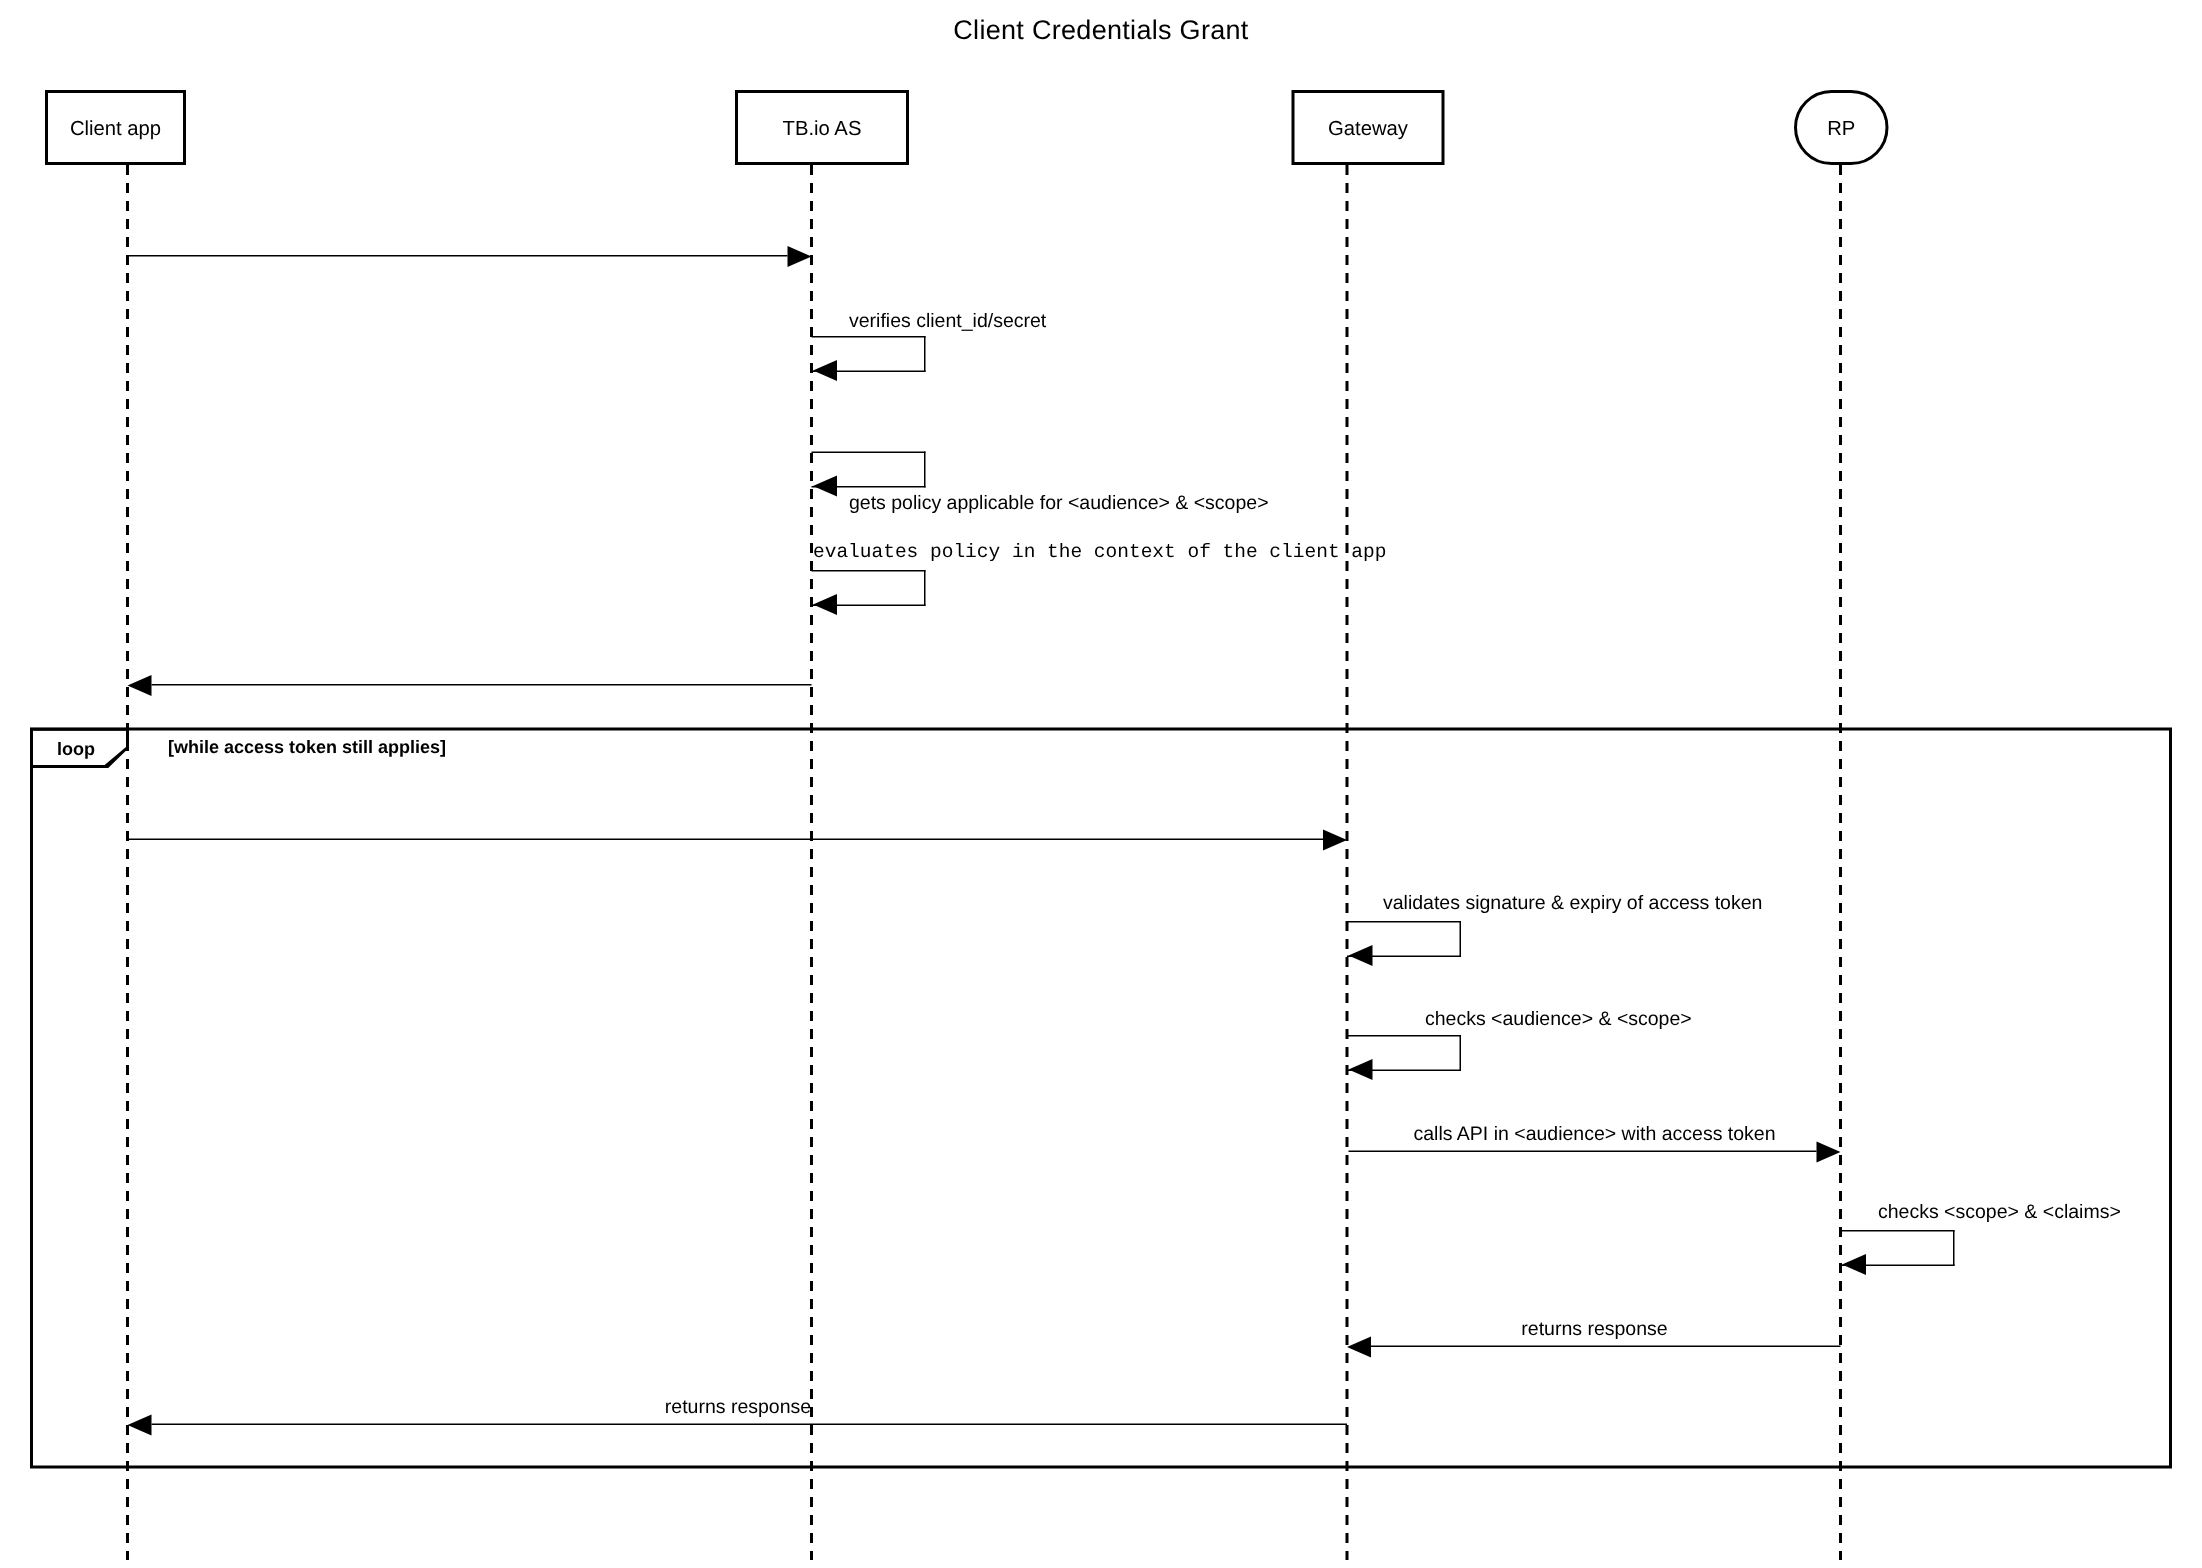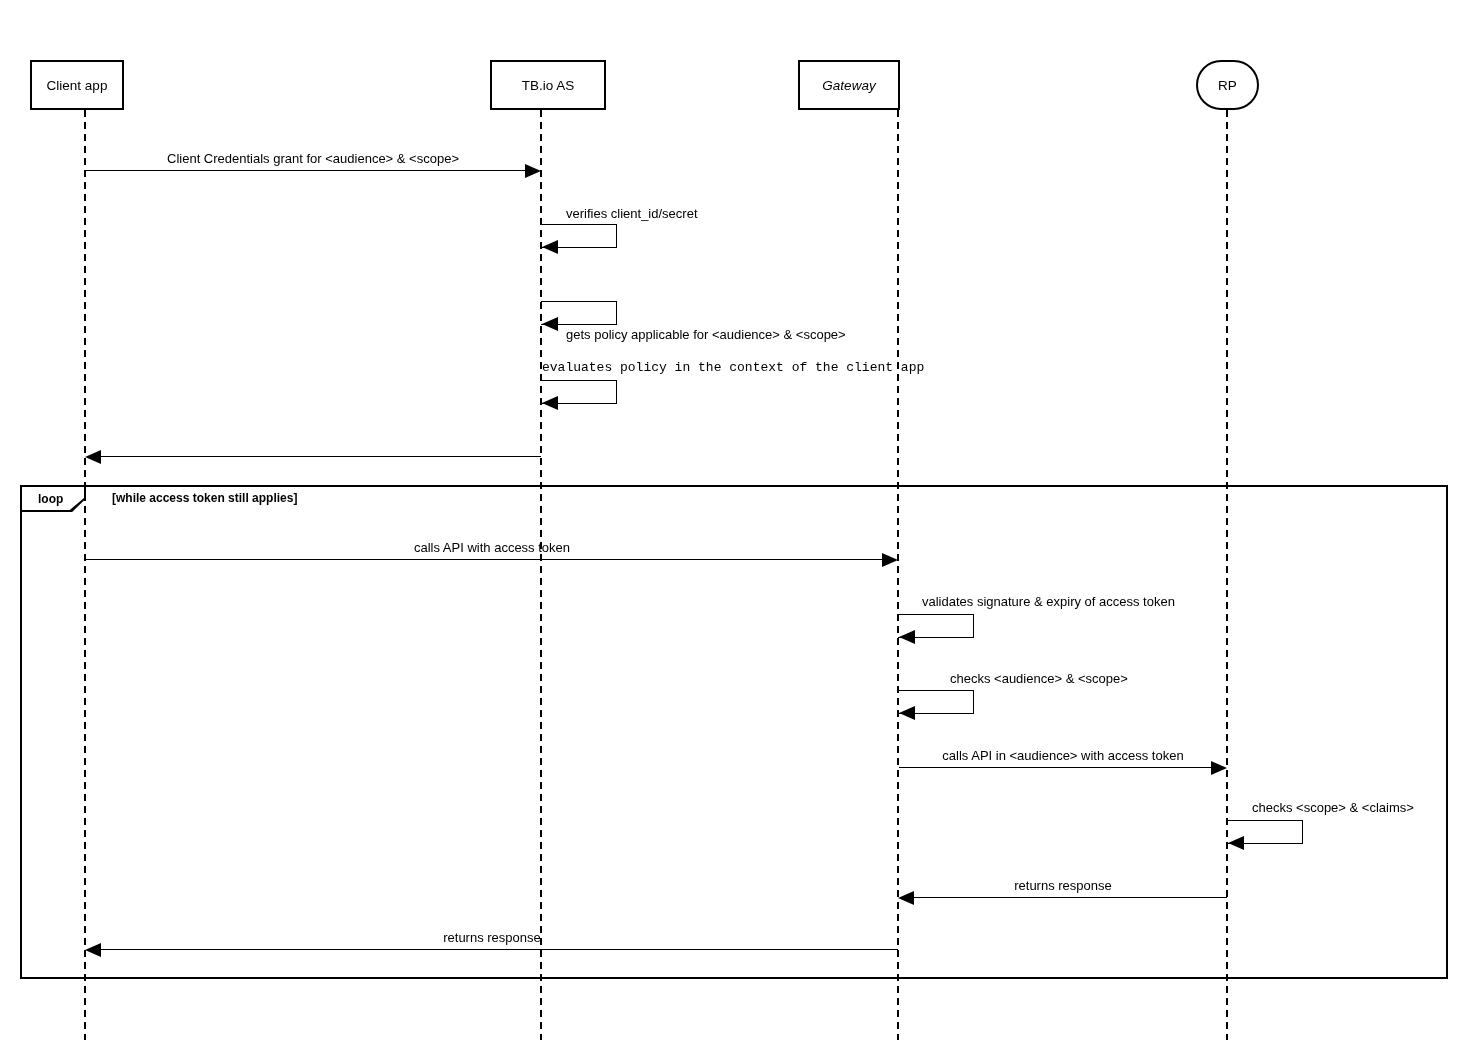--- a/index.html
+++ b/index.html
@@ -108,40 +108,40 @@
     font-size: 12px; font-weight: bold;
     white-space: nowrap;
     z-index: 3;
   }
 </style>
 </head>
 <body>
 
 <div class="diagram">
 
+  <div class="title">Client Credentials Grant</div>
 
   <div class="lifeline" style="left:84px;"></div>
   <div class="lifeline" style="left:540px;"></div>
   <div class="lifeline" style="left:897px;"></div>
   <div class="lifeline" style="left:1226px;"></div>
 
   <div class="actor-box" style="left:30px; width:94px;">
     <span>Client app</span>
   </div>
   <div class="actor-box" style="left:490px; width:116px;">
     <span>TB.io AS</span>
   </div>
-  <div class="actor-box" style="left:798px; width:102px;font-style:italic;">
+  <div class="actor-box" style="left:861px; width:102px;">
     <span>Gateway</span>
   </div>
   <div class="actor-box" style="left:1196px; width:63px;border-radius:25px;">
     <span>RP</span>
   </div>
 
-  <div class="label center" style="left:86px; width:454px; top:151px;">Client Credentials grant for &lt;audience&gt; &amp; &lt;scope&gt;</div>
   <div class="msg-line" style="left:86px; top:170px; width:439px;"></div>
   <div class="arrow-r" style="left:525px; top:164px;"></div>
 
   <div class="label" style="left:566px; top:206px;">verifies client_id/secret</div>
   <div class="self-loop" style="left:541px; top:224px;"></div>
   <div class="arrow-l" style="left:542px; top:240px;"></div>
 
   <div class="label" style="left:566px; top:283px;margin-top:44px;">gets policy applicable for &lt;audience&gt; &amp; &lt;scope&gt;</div>
   <div class="self-loop" style="left:541px; top:301px;"></div>
   <div class="arrow-l" style="left:542px; top:317px;"></div>
@@ -153,21 +153,20 @@
   <div class="msg-line" style="left:101px; top:456px; width:440px;"></div>
   <div class="arrow-l" style="left:85px; top:450px;"></div>
 
   <div class="loop-frame"></div>
   <div class="loop-tab-outer"></div>
   <div class="loop-tab-inner">
     <span>loop</span>
   </div>
   <div class="loop-guard">[while access token still applies]</div>
 
-  <div class="label center" style="left:86px; width:812px; top:540px;">calls API with access token</div>
   <div class="msg-line" style="left:86px; top:559px; width:796px;"></div>
   <div class="arrow-r" style="left:882px; top:553px;"></div>
 
   <div class="label" style="left:922px; top:594px;">validates signature &amp; expiry of access token</div>
   <div class="self-loop" style="left:898px; top:614px;"></div>
   <div class="arrow-l" style="left:899px; top:630px;"></div>
 
   <div class="label" style="left:950px; top:671px;">checks &lt;audience&gt; &amp; &lt;scope&gt;</div>
   <div class="self-loop" style="left:898px; top:690px;"></div>
   <div class="arrow-l" style="left:899px; top:706px;"></div>

